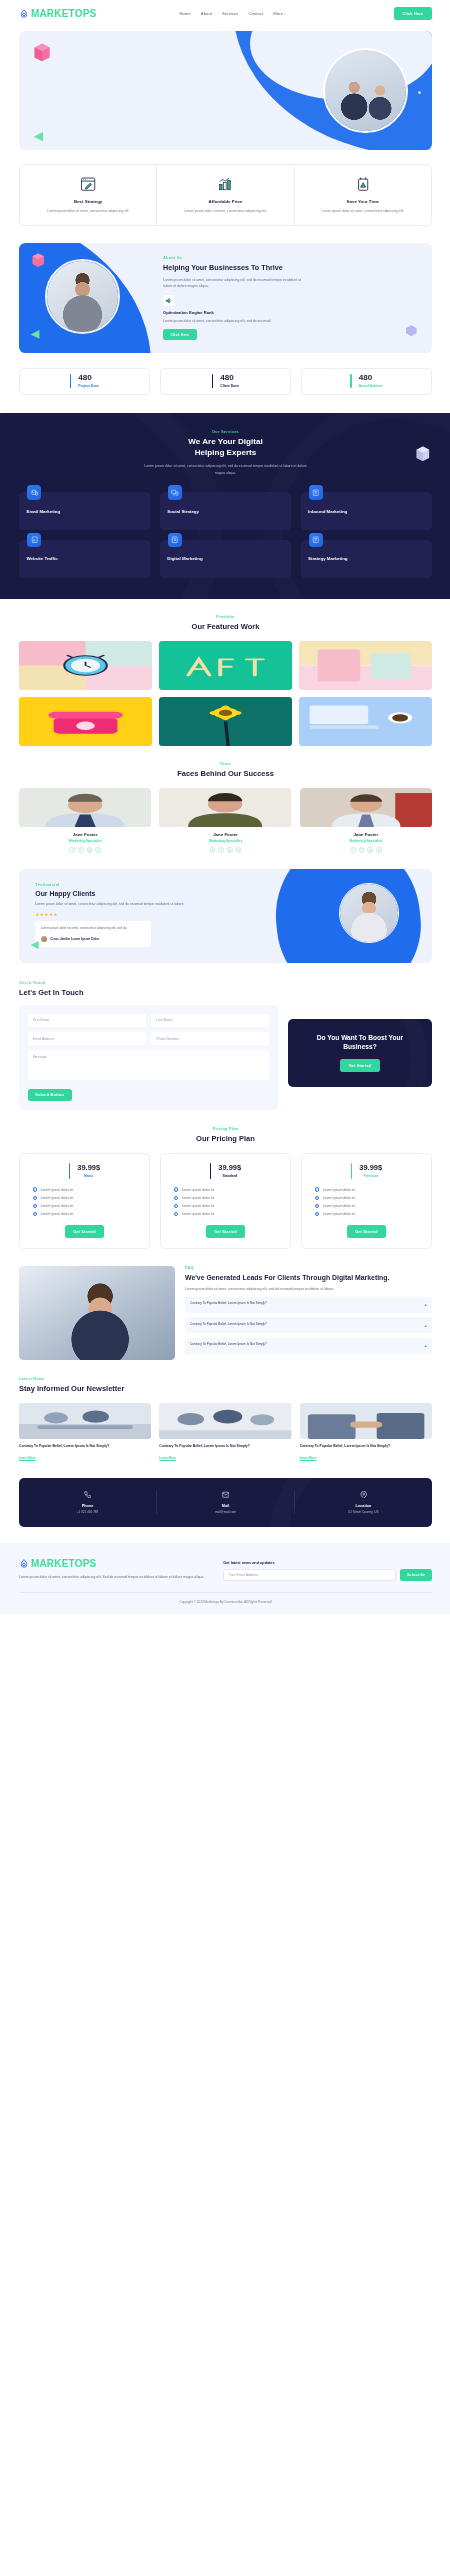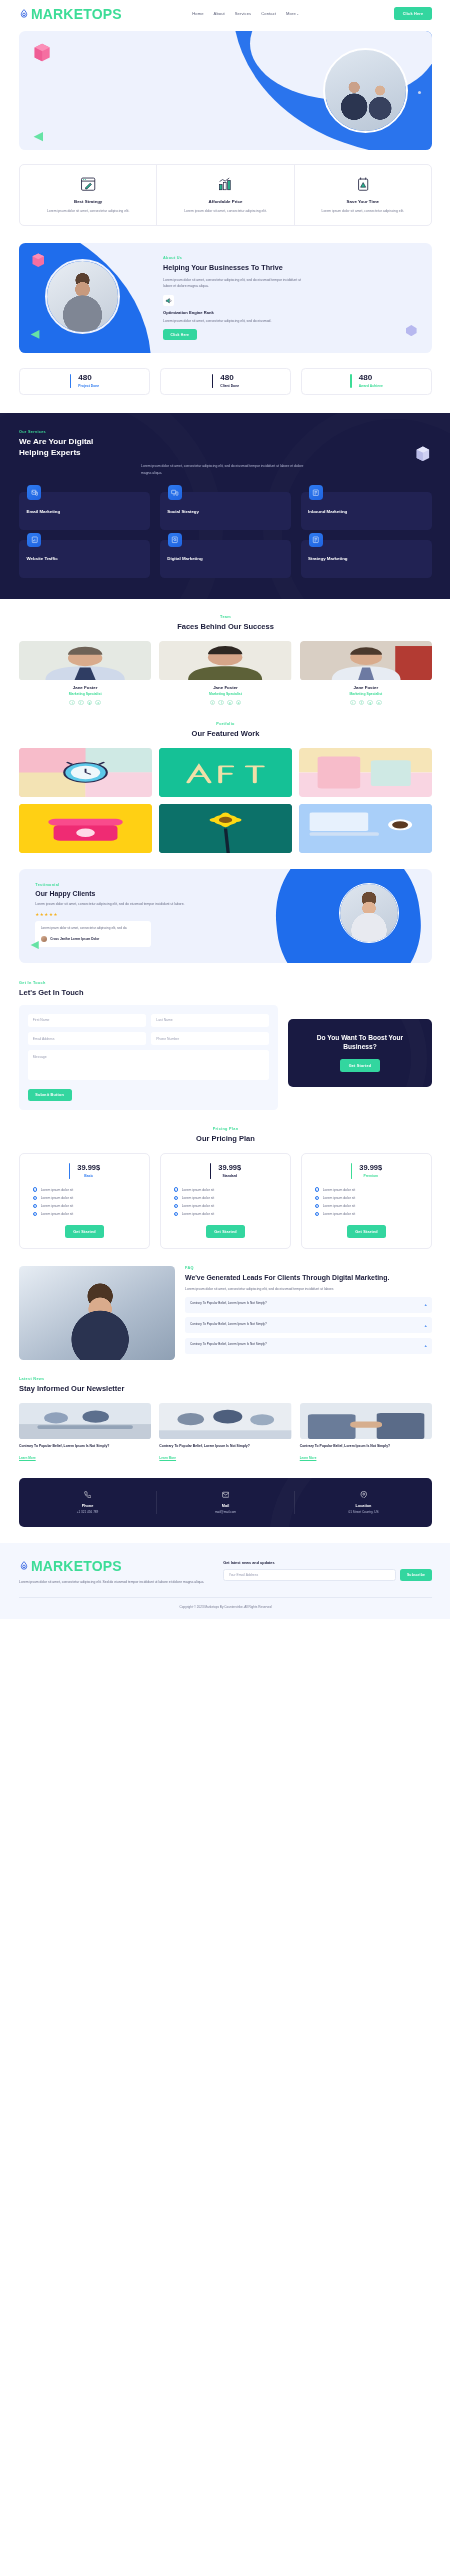--- a/index.html
+++ b/index.html
@@ -4,21 +4,21 @@
 <style>
   *{box-sizing:border-box;margin:0;padding:0}
   html,body{width:451px;}
   body{font-family:"Liberation Sans",sans-serif;background:#ffffff;color:#1b1c3a;width:451px;overflow-x:hidden}
   .wrap{width:451px;margin:0 auto;position:relative}
 
   
   .site-header{height:27.5px;display:flex;align-items:center;justify-content:space-between;padding:0 19px;background:#fff}
   .brand{display:flex;align-items:center;gap:1.9px}
   .brand-mark{width:10px;height:10px;display:block}
-  .brand-text{font-size:14px;font-weight:bold;letter-spacing:0.2px;color:#3ddc97;font-family:"Liberation Sans",sans-serif}
+  .brand-text{font-size:10px;font-weight:bold;letter-spacing:0.2px;color:#3ddc97;font-family:"Liberation Sans",sans-serif}
   .nav{display:flex;align-items:center;gap:10px;margin-left:-25px}
   .nav a{font-size:4.1px;color:#5c6079;text-decoration:none;letter-spacing:0.1px}
   .btn-green{background:#33d69f;color:#fff;border:none;border-radius:2.5px;font-size:3.8px;font-weight:bold;padding:4.4px 8.8px;letter-spacing:0.2px;cursor:pointer}
 
   
   .hero{margin:3.8px 19px 0;background:#eef2fd;border-radius:6.3px;position:relative;overflow:hidden;height:119px}
   .hero-blue{position:absolute;right:-19px;top:-25px;width:207px;height:163px;background:#1f6dec;border-radius:0 0 0 100%;transform:rotate(-8deg);opacity:.95}
   .hero-white-cut{position:absolute;right:-6.3px;top:-44px;width:188px;height:113px;background:#eef2fd;border-radius:50%}
   .hero-inner{position:relative;z-index:4;padding:25px 0 0 19px;width:188px}
   .hero h1{font-size:10.6px;line-height:1.22;font-weight:bold;letter-spacing:-0.2px;color:#1b1c3a}
@@ -68,21 +68,21 @@
   .stats{margin:15px 19px 0;display:flex;gap:10px}
   .stat{flex:1;border:0.6px solid #ececf4;border-radius:4.4px;height:27.5px;display:flex;align-items:center;justify-content:center;gap:6.9px;background:#fff}
   .stat .bar{width:1.6px;height:13.8px;border-radius:1.3px}
   .stat .num{font-size:8.1px;font-weight:bold;line-height:1;color:#1b1c3a}
   .stat .lbl{font-size:3.4px;font-weight:bold;margin-top:1.9px;text-align:center}
 
   
   .services{margin-top:17.5px;background:#191a42;padding:17.5px 19px 21px;position:relative;overflow:hidden}
   .services::before{content:"";position:absolute;left:-88px;top:-38px;width:263px;height:263px;border-radius:50%;border:24px solid rgba(255,255,255,.017)}
   .services::after{content:"";position:absolute;right:-75px;top:-12.5px;width:225px;height:225px;border-radius:50%;border:19px solid rgba(255,255,255,.015)}
-  .services .inner{position:relative;z-index:3;}
+  .services .inner{position:relative;z-index:3;text-align:center}
   .services .eyebrow{color:#3ddc97}
   .services h2{font-size:8.1px;line-height:1.3;font-weight:bold;color:#fff}
   .services .lead{font-size:3.4px;line-height:1.9;color:#b4b8d4;margin:5px auto 0;width:169px}
   .svc-grid{display:flex;flex-wrap:wrap;gap:9.4px;margin-top:16.3px;position:relative;z-index:3}
   .svc{width:calc(33.333% - 6.3px);background:#212253;border-radius:4.4px;padding:13.8px 7.5px 11.3px;position:relative;min-height:38px}
   .svc .ico{position:absolute;left:8.1px;top:-6.9px;width:14.4px;height:14.4px;border-radius:3.8px;background:linear-gradient(145deg,#2f7bf0,#1f63e0);display:flex;align-items:center;justify-content:center}
   .svc h4{font-size:4.4px;font-weight:bold;color:#fff;margin-top:2.5px}
   .cube-lav{position:absolute;right:21px;top:33px;z-index:4}
 
   
@@ -388,84 +388,20 @@
             <rect x="4" y="3" width="16" height="18" rx="1.8"></rect>
               <path d="M8 8h8M8 12h8M8 16h5"></path>
           </svg>
         </div>
         <h4>Strategy Marketing</h4>
       </div>
     </div>
   </section>
 
   <section class="section">
-    <div class="eyebrow">Team</div>
-    <h2>Faces Behind Our Success</h2>
-    <div class="team-grid">
-      <div class="tcard">
-        <div class="tphoto">
-          <svg width="100%" height="100%" viewBox="0 0 100 62" preserveAspectRatio="none">
-            <rect width="100" height="62" fill="#e5e9e3"></rect>
-            <path d="M20 62c0-16 12-22 30-22s30 6 30 22z" fill="#cfd9ea"></path>
-            <circle cx="50" cy="27" r="13" fill="#d9ab8c"></circle>
-              <path d="M37 22a13 13 0 0 1 26 0z" fill="#6e6256"></path>
-            <path d="M46 42h8l4 20h-16z" fill="#2f3d63"></path>
-          </svg>
-        </div>
-        <h4>Jane Foster</h4>
-        <div class="role">Marketing Specialist</div>
-        <div class="socials">
-          <span>t</span>
-          <span>f</span>
-          <span>g</span>
-          <span>o</span>
-        </div>
-      </div>
-      <div class="tcard">
-        <div class="tphoto">
-          <svg width="100%" height="100%" viewBox="0 0 100 62" preserveAspectRatio="none">
-            <rect width="100" height="62" fill="#eceae2"></rect>
-            <path d="M22 62c0-16 11-22 28-22s28 6 28 22z" fill="#5d6138"></path>
-            <circle cx="50" cy="26" r="13" fill="#d6a589"></circle>
-              <path d="M37 21a13 13 0 0 1 26 0z" fill="#2e2722"></path>
-          </svg>
-        </div>
-        <h4>Jane Foster</h4>
-        <div class="role">Marketing Specialist</div>
-        <div class="socials">
-          <span>t</span>
-          <span>f</span>
-          <span>g</span>
-          <span>o</span>
-        </div>
-      </div>
-      <div class="tcard">
-        <div class="tphoto">
-          <svg width="100%" height="100%" viewBox="0 0 100 62" preserveAspectRatio="none">
-            <rect width="100" height="62" fill="#d9cfc4"></rect>
-            <rect x="72" y="8" width="28" height="54" fill="#b33b33"></rect>
-            <path d="M24 62c0-16 11-22 26-22s26 6 26 22z" fill="#e7ecf3"></path>
-            <circle cx="50" cy="26" r="12" fill="#d9ab8c"></circle>
-              <path d="M38 22a12 12 0 0 1 24 0z" fill="#4b392c"></path>
-            <path d="M47 42h6l3 20h-12z" fill="#6d7aa2"></path>
-          </svg>
-        </div>
-        <h4>Jane Foster</h4>
-        <div class="role">Marketing Specialist</div>
-        <div class="socials">
-          <span>t</span>
-          <span>f</span>
-          <span>g</span>
-          <span>o</span>
-        </div>
-      </div>
-    </div>
-  </section>
-
-  <section class="section">
     <div class="eyebrow">Portfolio</div>
     <h2>Our Featured Work</h2>
     <div class="portfolio-grid">
       <div class="pitem" style="background:linear-gradient(135deg,#f6b9c9 0 50%,#ffdde6 50%)">
         <svg width="100%" height="100%" viewBox="0 0 100 80" preserveAspectRatio="none">
           <rect width="50" height="40" fill="#f7bcca"></rect>
             <rect x="50" width="50" height="40" fill="#cfe9e4"></rect>
           <rect y="40" width="50" height="40" fill="#f3e3b4"></rect>
             <rect x="50" y="40" width="50" height="40" fill="#f8d3e0"></rect>
           <circle cx="50" cy="40" r="16" fill="#5cc8e8" stroke="#2b2c50" stroke-width="1.6"></circle>
@@ -517,20 +453,84 @@
           <rect width="100" height="80" fill="#a9cff9"></rect>
           <rect x="8" y="14" width="44" height="30" rx="2" fill="#e7f1fd"></rect>
           <rect x="8" y="46" width="52" height="6" rx="2" fill="#cfe0f5"></rect>
           <circle cx="76" cy="34" r="9" fill="#fff"></circle>
             <circle cx="76" cy="34" r="6" fill="#5b3a22"></circle>
         </svg>
       </div>
     </div>
   </section>
 
+  <section class="section">
+    <div class="eyebrow">Team</div>
+    <h2>Faces Behind Our Success</h2>
+    <div class="team-grid">
+      <div class="tcard">
+        <div class="tphoto">
+          <svg width="100%" height="100%" viewBox="0 0 100 62" preserveAspectRatio="none">
+            <rect width="100" height="62" fill="#e5e9e3"></rect>
+            <path d="M20 62c0-16 12-22 30-22s30 6 30 22z" fill="#cfd9ea"></path>
+            <circle cx="50" cy="27" r="13" fill="#d9ab8c"></circle>
+              <path d="M37 22a13 13 0 0 1 26 0z" fill="#6e6256"></path>
+            <path d="M46 42h8l4 20h-16z" fill="#2f3d63"></path>
+          </svg>
+        </div>
+        <h4>Jane Foster</h4>
+        <div class="role">Marketing Specialist</div>
+        <div class="socials">
+          <span>t</span>
+          <span>f</span>
+          <span>g</span>
+          <span>o</span>
+        </div>
+      </div>
+      <div class="tcard">
+        <div class="tphoto">
+          <svg width="100%" height="100%" viewBox="0 0 100 62" preserveAspectRatio="none">
+            <rect width="100" height="62" fill="#eceae2"></rect>
+            <path d="M22 62c0-16 11-22 28-22s28 6 28 22z" fill="#5d6138"></path>
+            <circle cx="50" cy="26" r="13" fill="#d6a589"></circle>
+              <path d="M37 21a13 13 0 0 1 26 0z" fill="#2e2722"></path>
+          </svg>
+        </div>
+        <h4>Jane Foster</h4>
+        <div class="role">Marketing Specialist</div>
+        <div class="socials">
+          <span>t</span>
+          <span>f</span>
+          <span>g</span>
+          <span>o</span>
+        </div>
+      </div>
+      <div class="tcard">
+        <div class="tphoto">
+          <svg width="100%" height="100%" viewBox="0 0 100 62" preserveAspectRatio="none">
+            <rect width="100" height="62" fill="#d9cfc4"></rect>
+            <rect x="72" y="8" width="28" height="54" fill="#b33b33"></rect>
+            <path d="M24 62c0-16 11-22 26-22s26 6 26 22z" fill="#e7ecf3"></path>
+            <circle cx="50" cy="26" r="12" fill="#d9ab8c"></circle>
+              <path d="M38 22a12 12 0 0 1 24 0z" fill="#4b392c"></path>
+            <path d="M47 42h6l3 20h-12z" fill="#6d7aa2"></path>
+          </svg>
+        </div>
+        <h4>Jane Foster</h4>
+        <div class="role">Marketing Specialist</div>
+        <div class="socials">
+          <span>t</span>
+          <span>f</span>
+          <span>g</span>
+          <span>o</span>
+        </div>
+      </div>
+    </div>
+  </section>
+
   <section class="testi">
     <div class="testi-blue"></div>
     <div class="testi-left">
       <div class="eyebrow">Testimonial</div>
       <h2>Our Happy Clients</h2>
       <p class="lead">Lorem ipsum dolor sit amet, consectetur adipiscing elit, sed do eiusmod tempor incididunt ut labore.</p>
       <div class="stars">★★★★★</div>
       <div class="quote-card">
         <p>Lorem ipsum dolor sit amet, consectetur adipiscing elit, sed do.</p>
         <div class="qauthor">

